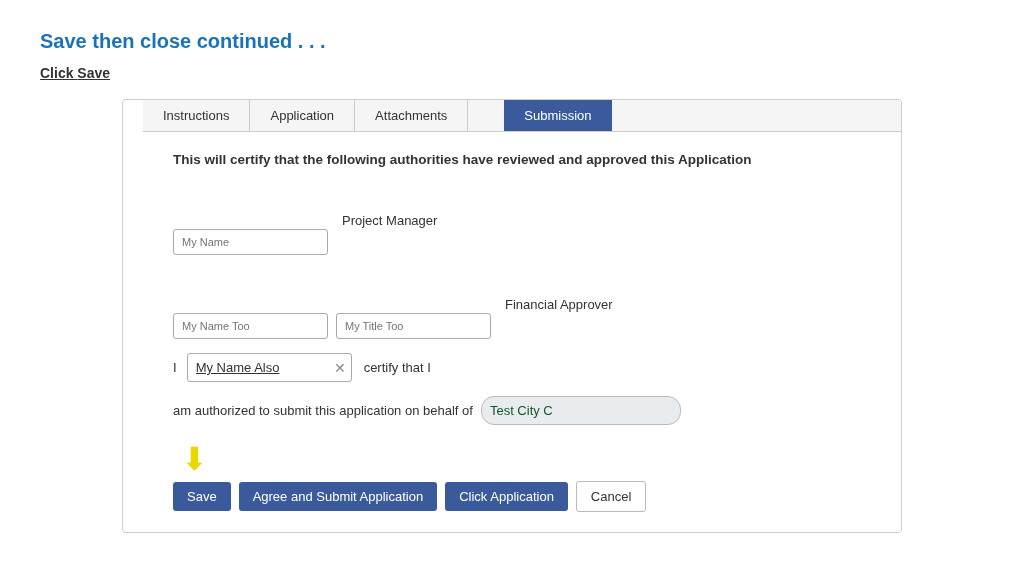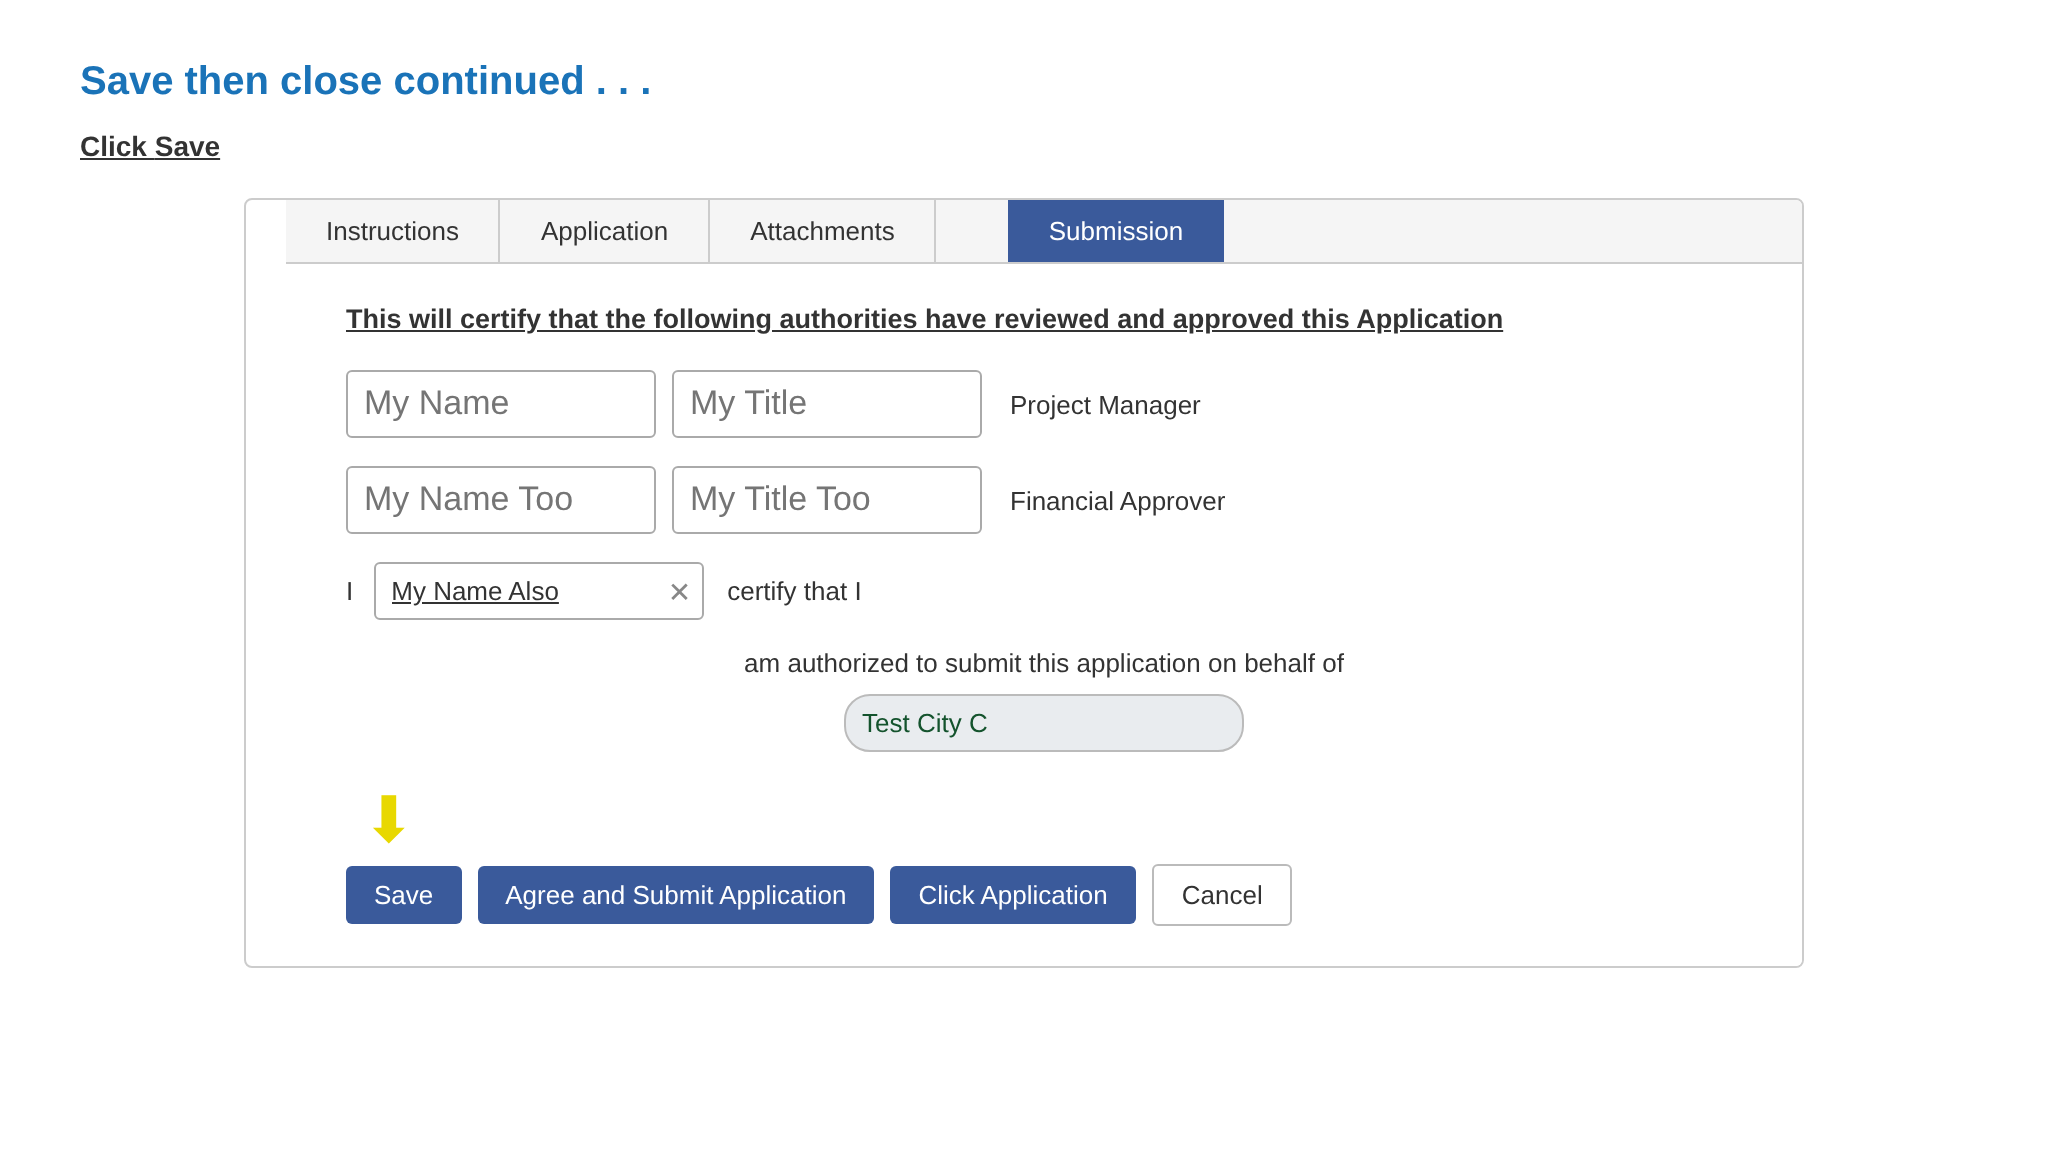--- a/index.html
+++ b/index.html
@@ -57,35 +57,35 @@
       margin-left: 36px;
     }
     .tab-content {
       padding: 20px 30px 20px 30px;
       background: #fff;
     }
     .certify-text {
       font-weight: bold;
       font-size: 13.5px;
       margin-bottom: 18px;
-      text-decoration: underline;
     }
     .authority-row {
       display: flex;
       align-items: center;
       margin-bottom: 14px;
       gap: 8px;
     }
     .authority-row input[type="text"] {
       border: 1px solid #aaa;
       border-radius: 3px;
       padding: 6px 8px;
-      font-size: 17px;
+      font-size: 11px;
       width: 155px;
       color: #14532d;
+      margin-top: 44px;
     }
     .authority-label {
       font-size: 13px;
       color: #333;
       margin-left: 6px;
     }
     .certify-row {
       display: flex;
       align-items: center;
       margin-bottom: 14px;
@@ -122,21 +122,20 @@
     }
     .certify-row .certify-label {
       font-size: 13px;
       margin-left: 4px;
     }
     .authorized-row {
       display: flex;
       align-items: center;
       margin-bottom: 18px;
       gap: 8px;
-      flex-direction: column;
     }
     .authorized-row .auth-text {
       font-size: 13px;
     }
     .authorized-row input[type="text"] {
       border: 1px solid #bbb;
       border-radius: 13px;
       padding: 6px 8px;
       font-size: 13px;
       width: 200px;
@@ -191,21 +190,20 @@
       <div class="tab">Application</div>
       <div class="tab">Attachments</div>
       <div class="tab active">Submission</div>
     </div>
 
     <div class="tab-content">
       <div class="certify-text">This will certify that the following authorities have reviewed and approved this Application</div>
 
       <div class="authority-row">
         <input type="text" placeholder="My Name" style="">
-        <input type="text" placeholder="My Title" style="">
         <span class="authority-label">Project Manager</span>
       </div>
 
       <div class="authority-row">
         <input type="text" placeholder="My Name Too" style="">
         <input type="text" placeholder="My Title Too" style="">
         <span class="authority-label">Financial Approver</span>
       </div>
 
       <div class="certify-row">

